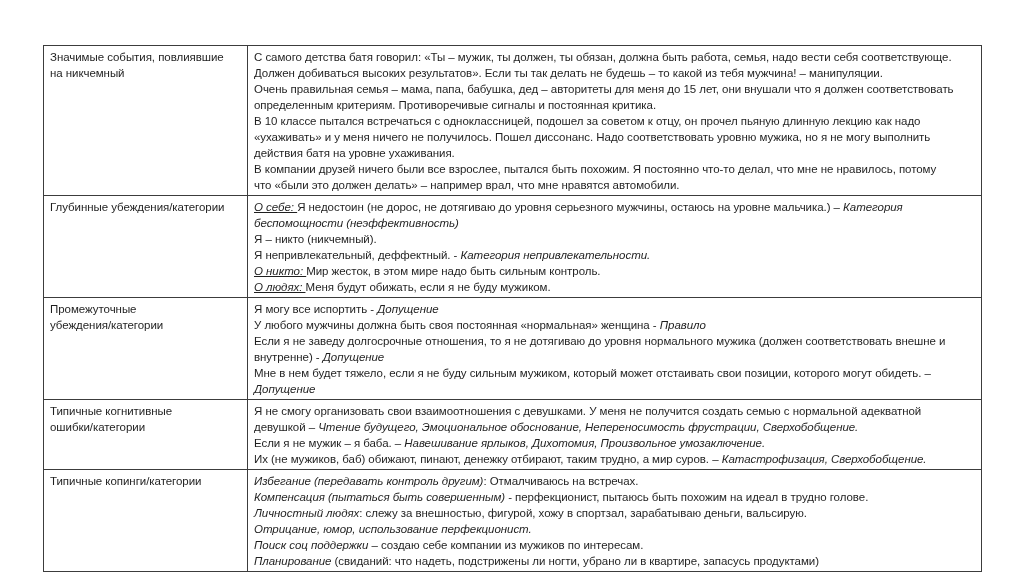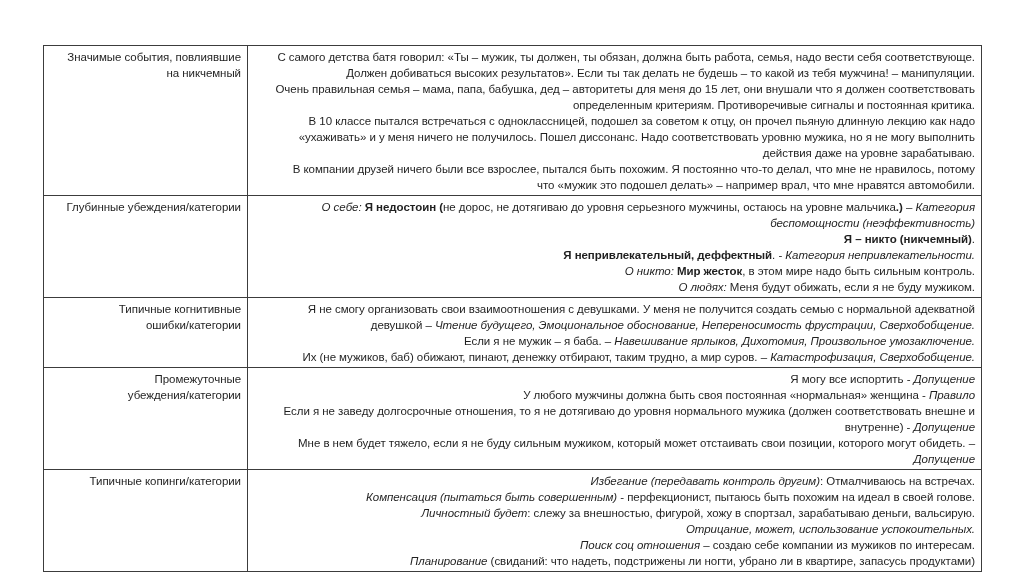--- a/index.html
+++ b/index.html
@@ -22,105 +22,104 @@
   }
   table.case-table{
     border-collapse:collapse;
     table-layout:fixed;
   }
   table.case-table td{
     border:1px solid var(--border);
     vertical-align:top;
     padding:3px 6px 2px 6px;
     background:var(--bg);
-    text-align:right;
   }
   td.label-cell{width:204px;}
   td.content-cell{width:734px;margin-left:32px;}
   .line{
     font-size:11.5px;
     line-height:16px;
     white-space:nowrap;
     letter-spacing:-0.05px;
     color:var(--text);
   }
-  .b{font-weight:bold;}
+  .b{font-weight:normal;}
   .i{font-style:italic;}
-  .u{}
+  .u{text-decoration:underline;}
 </style>
 </head>
 <body>
 
 <div class="table-wrap">
   <table class="case-table">
     <tbody>
         <tr>
           <td class="label-cell">
             <div class="line">Значимые события, повлиявшие</div>
             <div class="line">на никчемный</div>
           </td>
           <td class="content-cell">
             <div class="line"><span>С самого детства батя говорил: «Ты – мужик, ты должен, ты обязан, должна быть работа, семья, надо вести себя соответствующе.</span></div>
             <div class="line"><span>Должен добиваться высоких результатов». Если ты так делать не будешь – то какой из тебя мужчина! – манипуляции.</span></div>
             <div class="line"><span>Очень правильная семья – мама, папа, бабушка, дед – авторитеты для меня до 15 лет, они внушали что я должен соответствовать</span></div>
             <div class="line"><span>определенным критериям. Противоречивые сигналы и постоянная критика.</span></div>
             <div class="line"><span>В 10 классе пытался встречаться с одноклассницей, подошел за советом к отцу, он прочел пьяную длинную лекцию как надо</span></div>
             <div class="line"><span>«ухаживать» и у меня ничего не получилось. Пошел диссонанс. Надо соответствовать уровню мужика, но я не могу выполнить</span></div>
-            <div class="line"><span>действия даже на уровне зарабатываю.</span></div>
+            <div class="line"><span>действия батя на уровне ухаживания.</span></div>
             <div class="line"><span>В компании друзей ничего были все взрослее, пытался быть похожим. Я постоянно что-то делал, что мне не нравилось, потому</span></div>
-            <div class="line"><span>что «мужик это подошел делать» – например врал, что мне нравятся автомобили.</span></div>
+            <div class="line"><span>что «были это должен делать» – например врал, что мне нравятся автомобили.</span></div>
           </td>
         </tr>
         <tr>
           <td class="label-cell">
             <div class="line">Глубинные убеждения/категории</div>
           </td>
           <td class="content-cell">
             <div class="line"><span class="i u">О себе: </span><span class="b">Я недостоин (</span><span>не дорос, не дотягиваю до уровня серьезного мужчины, остаюсь на уровне мальчика</span><span class="b">.)</span><span> – </span><span class="i">Категория</span></div>
             <div class="line"><span class="i">беспомощности (неэффективность)</span></div>
             <div class="line"><span class="b">Я – никто (никчемный)</span><span>.</span></div>
             <div class="line"><span class="b">Я непривлекательный, деффектный</span><span>.  - </span><span class="i">Категория непривлекательности.</span></div>
             <div class="line"><span class="i u">О никто: </span><span class="b">Мир жесток</span><span>, в этом мире надо быть сильным контроль.</span></div>
             <div class="line"><span class="i u">О людях: </span><span>Меня будут обижать, если я не буду мужиком.</span></div>
-          </td>
-        </tr>
-        <tr>
-          <td class="label-cell">
-            <div class="line">Типичные когнитивные</div>
-            <div class="line">ошибки/категории</div>
-          </td>
-          <td class="content-cell">
-            <div class="line"><span>Я не смогу организовать свои взаимоотношения с девушками. У меня не получится создать семью с нормальной адекватной</span></div>
-            <div class="line"><span>девушкой – </span><span class="i">Чтение будущего, Эмоциональное обоснование, Непереносимость фрустрации, Сверхобобщение.</span></div>
-            <div class="line"><span>Если я не мужик – я баба. – </span><span class="i">Навешивание ярлыков, Дихотомия, Произвольное умозаключение.</span></div>
-            <div class="line"><span>Их (не мужиков, баб) обижают, пинают, денежку отбирают, таким трудно, а мир суров. – </span><span class="i">Катастрофизация, Сверхобобщение.</span></div>
           </td>
         </tr>
         <tr>
           <td class="label-cell">
             <div class="line">Промежуточные</div>
             <div class="line">убеждения/категории</div>
           </td>
           <td class="content-cell">
             <div class="line"><span>Я могу все испортить - </span><span class="i">Допущение</span></div>
             <div class="line"><span>У любого мужчины должна быть своя постоянная «нормальная» женщина - </span><span class="i">Правило</span></div>
             <div class="line"><span>Если я не заведу долгосрочные отношения, то я не дотягиваю до уровня нормального мужика (должен соответствовать внешне и</span></div>
             <div class="line"><span>внутренне) - </span><span class="i">Допущение</span></div>
             <div class="line"><span>Мне в нем будет тяжело, если я не буду сильным мужиком, который может отстаивать свои позиции, которого могут обидеть. –</span></div>
             <div class="line"><span class="i">Допущение</span></div>
           </td>
         </tr>
         <tr>
           <td class="label-cell">
+            <div class="line">Типичные когнитивные</div>
+            <div class="line">ошибки/категории</div>
+          </td>
+          <td class="content-cell">
+            <div class="line"><span>Я не смогу организовать свои взаимоотношения с девушками. У меня не получится создать семью с нормальной адекватной</span></div>
+            <div class="line"><span>девушкой – </span><span class="i">Чтение будущего, Эмоциональное обоснование, Непереносимость фрустрации, Сверхобобщение.</span></div>
+            <div class="line"><span>Если я не мужик – я баба. – </span><span class="i">Навешивание ярлыков, Дихотомия, Произвольное умозаключение.</span></div>
+            <div class="line"><span>Их (не мужиков, баб) обижают, пинают, денежку отбирают, таким трудно, а мир суров. – </span><span class="i">Катастрофизация, Сверхобобщение.</span></div>
+          </td>
+        </tr>
+        <tr>
+          <td class="label-cell">
             <div class="line">Типичные копинги/категории</div>
           </td>
           <td class="content-cell">
             <div class="line"><span class="i">Избегание (передавать контроль другим)</span><span>: Отмалчиваюсь на встречах.</span></div>
-            <div class="line"><span class="i">Компенсация (пытаться быть совершенным)</span><span> - перфекционист, пытаюсь быть похожим на идеал в своей голове.</span></div>
-            <div class="line"><span class="i">Личностный будет</span><span>: слежу за внешностью, фигурой, хожу в спортзал, зарабатываю деньги, вальсирую.</span></div>
-            <div class="line"><span class="i">Отрицание, может, использование успокоительных.</span></div>
-            <div class="line"><span class="i">Поиск соц отношения</span><span> – создаю себе компании из мужиков по интересам.</span></div>
+            <div class="line"><span class="i">Компенсация (пытаться быть совершенным)</span><span> - перфекционист, пытаюсь быть похожим на идеал в трудно голове.</span></div>
+            <div class="line"><span class="i">Личностный людях</span><span>: слежу за внешностью, фигурой, хожу в спортзал, зарабатываю деньги, вальсирую.</span></div>
+            <div class="line"><span class="i">Отрицание, юмор, использование перфекционист.</span></div>
+            <div class="line"><span class="i">Поиск соц поддержки</span><span> – создаю себе компании из мужиков по интересам.</span></div>
             <div class="line"><span class="i">Планирование</span><span> (свиданий: что надеть, подстрижены ли ногти, убрано ли в квартире, запасусь продуктами)</span></div>
           </td>
         </tr>
       </tbody>
   </table>
 </div>
 
 </body></html>

